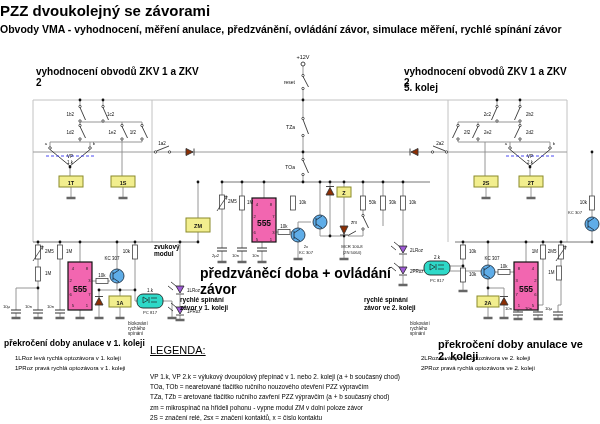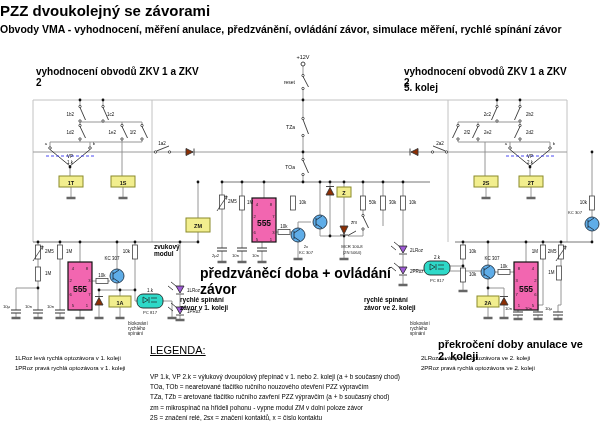--- a/index.html
+++ b/index.html
@@ -447,20 +447,21 @@
   <div class="abs ctr" style="left:128px;top:321px;width:44px;font-size:4.6px;line-height:5px;color:#222">
     <div>blokování</div>
     <div>rychlého</div>
     <div>spínání</div>
   </div>
   <div class="abs ctr" style="left:410px;top:321px;width:44px;font-size:4.6px;line-height:5px;color:#222">
     <div>blokování</div>
     <div>rychlého</div>
     <div>spínání</div>
   </div>
+  <div class="abs ctr cap-b" style="left:4px;top:338px;width:155px;font-size:8.5px">překročení doby anulace v 1. koleji</div>
   <div class="abs ctr cap-b" style="left:438px;top:338px;width:155px;font-size:11px">překročení doby anulace ve 2. koleji</div>
   <div class="abs ctr notes" style="left:15px;top:353px;width:180px">
     <div>1LRoz levá rychlá optozávora v 1. koleji</div>
     <div>1PRoz pravá rychlá optozávora v 1. koleji</div>
   </div>
   <div class="abs ctr notes" style="left:421px;top:353px;width:180px">
     <div>2LRoz levá rychlá optozávora ve 2. koleji</div>
     <div>2PRoz pravá rychlá optozávora ve 2. koleji</div>
   </div>
 

